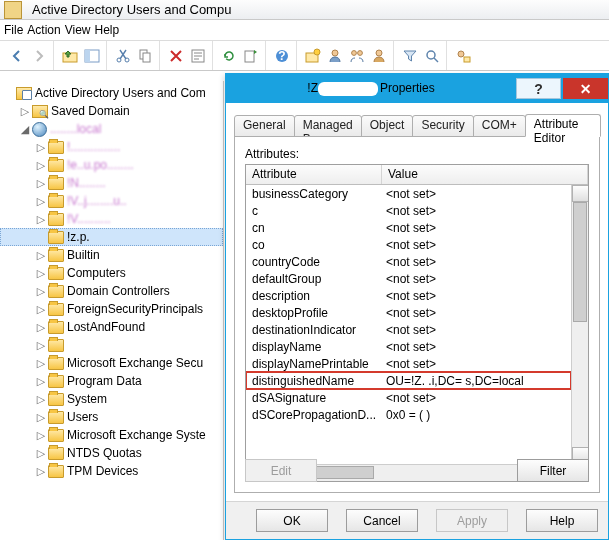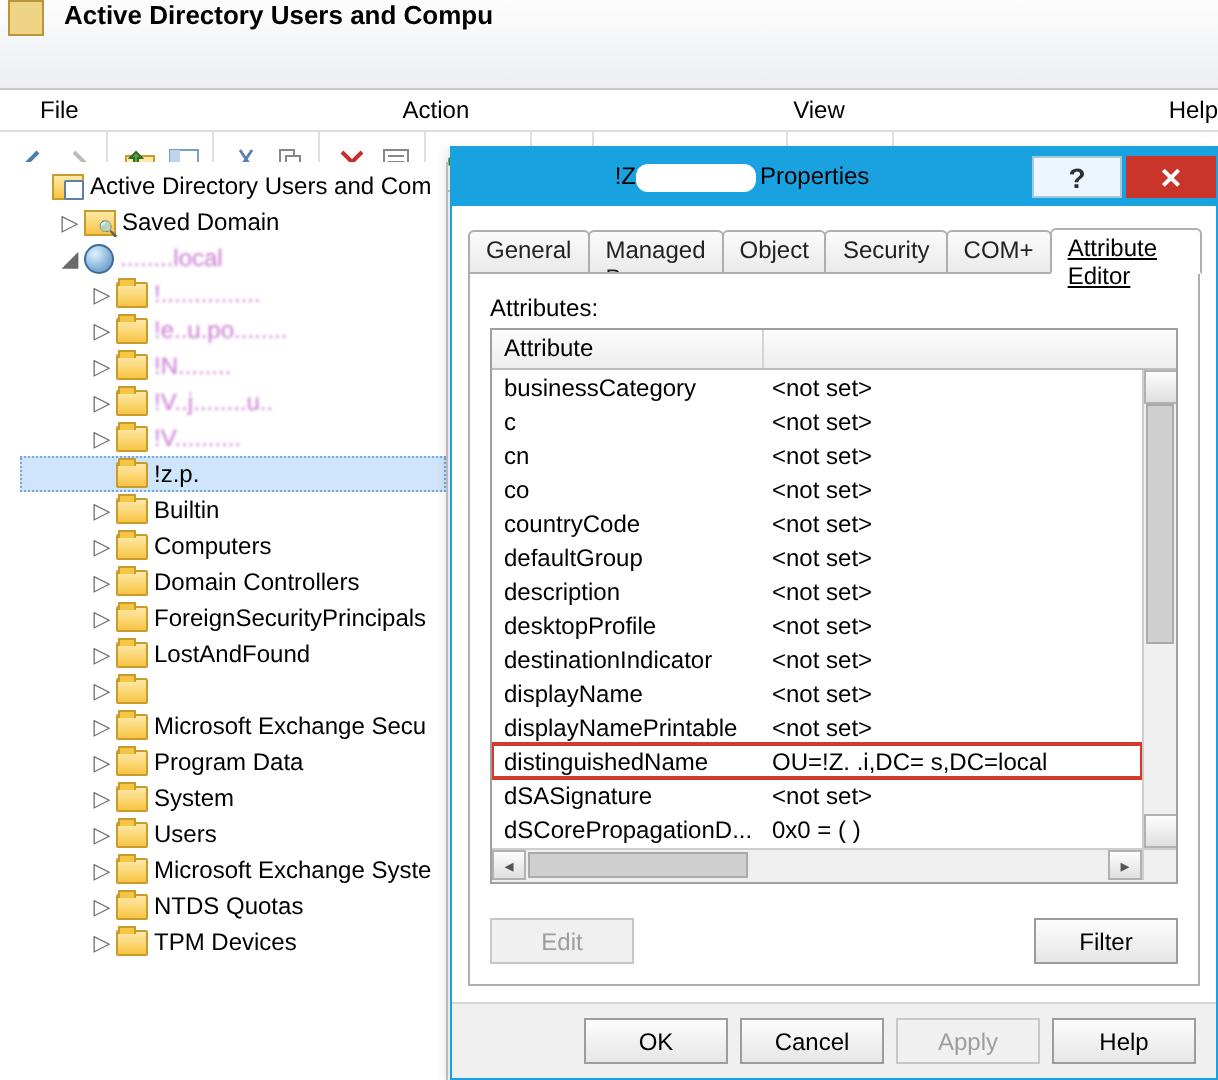--- a/index.html
+++ b/index.html
@@ -1,31 +1,31 @@
 <!DOCTYPE html>
 <html><head>
 <meta charset="utf-8">
 <style>
   * { box-sizing: border-box; font-family: "Segoe UI", Tahoma, sans-serif; font-size: 12px; }
   body { margin:0; padding:0; background:#fff; width:609px; height:540px; overflow:hidden; position:relative;}
   
   
-  .window-titlebar { height:45px; background:linear-gradient(#fdfdfd,#eceef1); border-bottom:1px solid #c9c9c9; display:flex; padding-left:4px;font-weight:bold;}
+  .window-titlebar { height:20px; background:linear-gradient(#fdfdfd,#eceef1); border-bottom:1px solid #c9c9c9; display:flex; align-items:center; padding-left:4px;}
   .window-titlebar .sys-icon { width:18px; height:18px; background:#f0d486; border:1px solid #ba9438; display:inline-block; margin-right:10px;}
   .window-titlebar .title { font-size:13px; color:#000;}
-  .menubar { height:21px; display:flex; align-items:center; padding-left:20px; gap:4px; border-bottom:1px solid #dcdcdc;justify-content:space-between;}
+  .menubar { height:21px; display:flex; align-items:center; padding-left:4px; gap:4px; border-bottom:1px solid #dcdcdc;}
   .menubar span { color:#000; }
   .toolbar { height:30px; display:flex; align-items:center; padding-left:3px; border-bottom:1px solid #c9c9c9; gap:2px;}
   .tb-grp { display:flex; align-items:center; height:100%; padding:0 3px; border-right:1px solid #e0e0e0;}
   .tb-btn { width:22px; height:22px; display:flex; align-items:center; justify-content:center; border-radius:2px; }
   .tb-btn svg { width:16px; height:16px;}
   
   
   .tree { position:absolute; left:0; top:81px; width:224px; bottom:0; overflow:hidden; border-right:1px solid #c9c9c9; padding-top:3px; background:#fff;}
-  .tree-row { display:flex; align-items:center; height:18px; white-space:nowrap;margin-left:10px;}
+  .tree-row { display:flex; align-items:center; height:18px; white-space:nowrap;}
   .tw { width:14px; display:inline-flex; justify-content:center; color:#6a6a6a; font-size:11px; cursor:default;}
   .ic-folder { width:16px; height:13px; margin-right:3px; display:inline-block; background:linear-gradient(#ffe9a8,#f7c544); border:1px solid #c89b2c; border-radius:1px; position:relative;}
   .ic-folder::before{content:""; position:absolute; top:-3px; left:0; width:7px; height:3px; background:#f7c544; border:1px solid #c89b2c; border-bottom:none;}
   .ic-console { width:16px; height:13px; margin-right:3px; display:inline-block; background:linear-gradient(#ffe9a8,#f7c544); border:1px solid #c89b2c; position:relative;}
   .ic-console::after{content:""; position:absolute; right:-1px; bottom:-1px; width:8px; height:8px; background:#fff; border:1px solid #5b7fa6; border-radius:1px;}
   .ic-globe { width:15px; height:15px; margin-right:3px; border-radius:50%; background:radial-gradient(circle at 35% 30%, #dff3ff, #4c87bd); border:1px solid #3a6d99; display:inline-block;}
   .ic-saved { width:16px; height:13px; margin-right:3px; background:linear-gradient(#ffe9a8,#f7c544); border:1px solid #c89b2c; display:inline-block; position:relative;}
   .ic-saved::after{content:"🔍"; font-size:8px; position:absolute; right:-2px; bottom:-2px;}
   .tree-row.sel { background:#cfe5fb; outline:1px dotted #7aa6d5; outline-offset:-1px;}
   .tree-label { color:#000; }
@@ -36,51 +36,51 @@
   .dlg-title { height:29px; background:#1aa2e0; display:flex; align-items:center;}
   .dlg-title .t { flex:1; text-align:center; color:#000; font-size:12px;}
   .dlg-title .smudge { display:inline-block; width:60px; height:14px; background:#fff; border-radius:6px; vertical-align:middle; margin-right:2px;}
   .dlg-btn { width:45px; height:21px; display:flex; align-items:center; justify-content:center; font-size:14px; font-weight:bold;}
   .dlg-btn.help { background:#ecf6fd; border:1px solid #a6c6dc; color:#2f2f2f; margin-right:2px;}
   .dlg-btn.close{ background:#c9352b; color:#fff;}
   .dlg-body { position:absolute; left:8px; right:8px; top:41px; bottom:46px; }
   
   .tabs { display:flex; height:22px;}
   .tab { padding:2px 8px 0; border:1px solid #aeaeae; background:#fdfdfd; border-top-left-radius:3px; border-top-right-radius:3px; margin-right:-1px; cursor:default;}
-  .tab.active { background:#fff; border-bottom-color:#fff; height:23px; margin-top:-1px; z-index:2; position:relative;text-decoration:underline;}
+  .tab.active { background:#fff; border-bottom-color:#fff; height:23px; margin-top:-1px; z-index:2; position:relative;}
   .tab.inactive { background:linear-gradient(#fbfbfb,#eaeaea); color:#222;}
   .tab-panel { border:1px solid #aeaeae; background:#fff; position:absolute; top:21px; left:0; right:0; bottom:0; padding:10px 10px 8px;}
   
   .attr-label { margin-bottom:3px;}
   .grid { border:1px solid #9f9f9f; width:100%; }
   .grid-head { display:flex; background:linear-gradient(#fcfcfc,#eee); border-bottom:1px solid #bdbdbd; height:20px;}
   .gh { padding:2px 6px; border-right:1px solid #d4d4d4;}
   .gh.c1{ width:136px;}
   .gh.c2{ flex:1;}
-  .grid-body { height:256px; overflow:hidden; position:relative;}
+  .grid-body { height:296px; overflow:hidden; position:relative;}
   .vscroll { position:absolute; top:0; right:0; width:17px; bottom:17px; background:#efefef; border-left:1px solid #cdcdcd;}
   .vscroll .btn { height:17px; background:linear-gradient(#fdfdfd,#dfdfdf); border:1px solid #b1b1b1; display:flex; align-items:center;justify-content:center; font-size:9px; color:#555;}
   .vscroll .track{ position:absolute; top:17px; bottom:17px; left:0; right:0;}
   .vscroll .thumb{ position:absolute; top:0; left:1px; right:1px; height:120px; background:#cfcfcf; border:1px solid #a9a9a9;}
   .hscroll { position:absolute; left:0; right:0; bottom:0; height:17px; background:#efefef; border-top:1px solid #cdcdcd;}
   .hscroll .btn { width:17px; height:15px; background:linear-gradient(#fdfdfd,#dfdfdf); border:1px solid #b1b1b1; display:inline-flex; align-items:center;justify-content:center; font-size:9px; color:#555; position:absolute; top:0;}
   .hscroll .btn.l{left:0;} .hscroll .btn.r{right:17px;}
   .hscroll .thumb{ position:absolute; top:1px; left:18px; width:110px; height:13px; background:#cfcfcf; border:1px solid #a9a9a9;}
   .hscroll .corner{ position:absolute; right:0; top:0; width:17px; height:15px; background:#efefef; border-left:1px solid #cdcdcd;}
   .rows { position:absolute; top:0; left:0; right:17px; bottom:17px; overflow:hidden;}
   .row { display:flex; height:17px; align-items:center;}
   .row .c1{ width:134px; padding-left:6px; white-space:nowrap; overflow:hidden;}
   .row .c2{ flex:1; padding-left:6px; white-space:nowrap; overflow:hidden;}
   .row.hl { outline:2px solid #d43a2c; outline-offset:-1px;}
   
   .panel-btns { position:absolute; left:10px; right:10px; bottom:10px; display:flex; justify-content:space-between;}
   .btn { width:72px; height:23px; background:linear-gradient(#fdfdfd,#e6e6e6); border:1px solid #9c9c9c; cursor:default; display:flex; align-items:center; justify-content:center;}
   .btn.disabled { color:#9d9d9d; border-color:#c7c7c7; background:#f0f0f0;}
   
-  .dlg-footer { position:absolute; left:0; right:0; bottom:0; height:38px; background:#f0f0f0; border-top:1px solid #d5d5d5; display:flex; align-items:center; justify-content:flex-end; gap:6px; padding-right:10px;}
+  .dlg-footer { position:absolute; left:0; right:0; bottom:0; height:38px; background:#f0f0f0; border-top:1px solid #d5d5d5; display:flex; align-items:center; justify-content:flex-end; gap:18px; padding-right:10px;}
 </style>
 </head>
 <body>
 
 <div class="window-titlebar">
   <span class="sys-icon"></span>
   <span class="title">Active Directory Users and Compu</span>
 </div>
 
 <div class="menubar">
@@ -345,20 +345,21 @@
         <div class="tab inactive">Object</div>
         <div class="tab inactive">Security</div>
         <div class="tab inactive">COM+</div>
         <div class="tab active">Attribute Editor</div>
       </div>
     <div class="tab-panel">
       <div class="attr-label">Attributes:</div>
       <div class="grid">
         <div class="grid-head">
           <div class="gh c1">Attribute</div>
+          <div class="gh c2">Value</div>
         </div>
         <div class="grid-body">
           <div class="rows" id="rows">
               <div class="row">
                 <div class="c1">businessCategory</div>
                 <div class="c2">&lt;not set&gt;</div>
               </div>
               <div class="row">
                 <div class="c1">c</div>
                 <div class="c2">&lt;not set&gt;</div>

